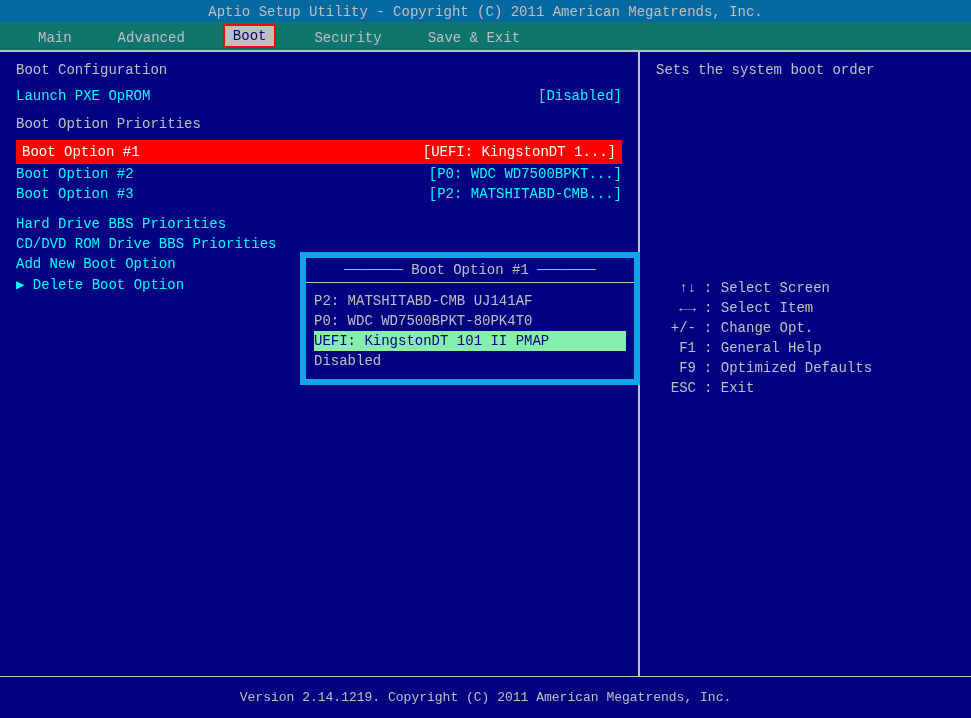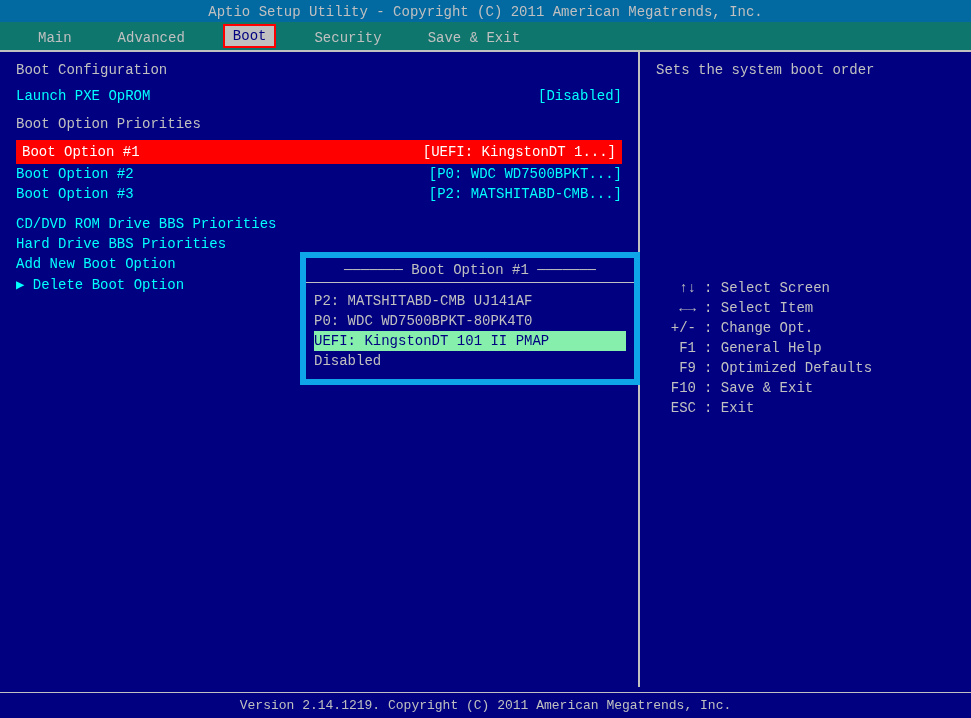--- a/index.html
+++ b/index.html
@@ -177,21 +177,21 @@
       min-width: 40px;
       text-align: right;
       margin-right: 8px;
     }
 
     
     #bottom-bar {
       background: #000080;
       color: #c0c0c0;
       text-align: center;
-      padding: 5px 0;
+      padding: 13px 0;
       border-top: 1px solid #c0c0c0;
       font-size: 13px;
       position: absolute;
       bottom: 0;
       left: 0;
       width: 100%;
     }
   </style>
 </head>
 <body>
@@ -233,22 +233,22 @@
       <span class="value">[P0: WDC WD7500BPKT...]</span>
     </div>
 
     <div class="boot-option-row">
       <span class="label">Boot Option #3</span>
       <span class="value">[P2: MATSHITABD-CMB...]</span>
     </div>
 
     <div class="divider"></div>
 
+    <span class="menu-link">Hard Drive BBS Priorities</span>
     <span class="menu-link">CD/DVD ROM Drive BBS Priorities</span>
-    <span class="menu-link">Hard Drive BBS Priorities</span>
     <span class="menu-link">Add New Boot Option</span>
     <span class="menu-link with-arrow">Delete Boot Option</span>
 
     <div id="popup-overlay">
       <div id="popup-title-bar">
         ─────── <span>Boot Option #1</span> ───────
       </div>
       <div id="popup-content">
         <span class="popup-option">P2: MATSHITABD-CMB UJ141AF</span>
         <span class="popup-option">P0: WDC WD7500BPKT-80PK4T0</span>
@@ -276,24 +276,20 @@
       </div>
       <div class="key-help-row">
         <span class="key">F1</span>
         <span>: General Help</span>
       </div>
       <div class="key-help-row">
         <span class="key">F9</span>
         <span>: Optimized Defaults</span>
       </div>
       <div class="key-help-row">
-        <span class="key">F10</span>
-        <span>: Save &amp; Exit</span>
-      </div>
-      <div class="key-help-row">
         <span class="key">ESC</span>
         <span>: Exit</span>
       </div>
     </div>
   </div>
 
 </div>
 
 <div id="bottom-bar">
   <span>Version 2.14.1219. Copyright (C) 2011 American Megatrends, Inc.</span>

